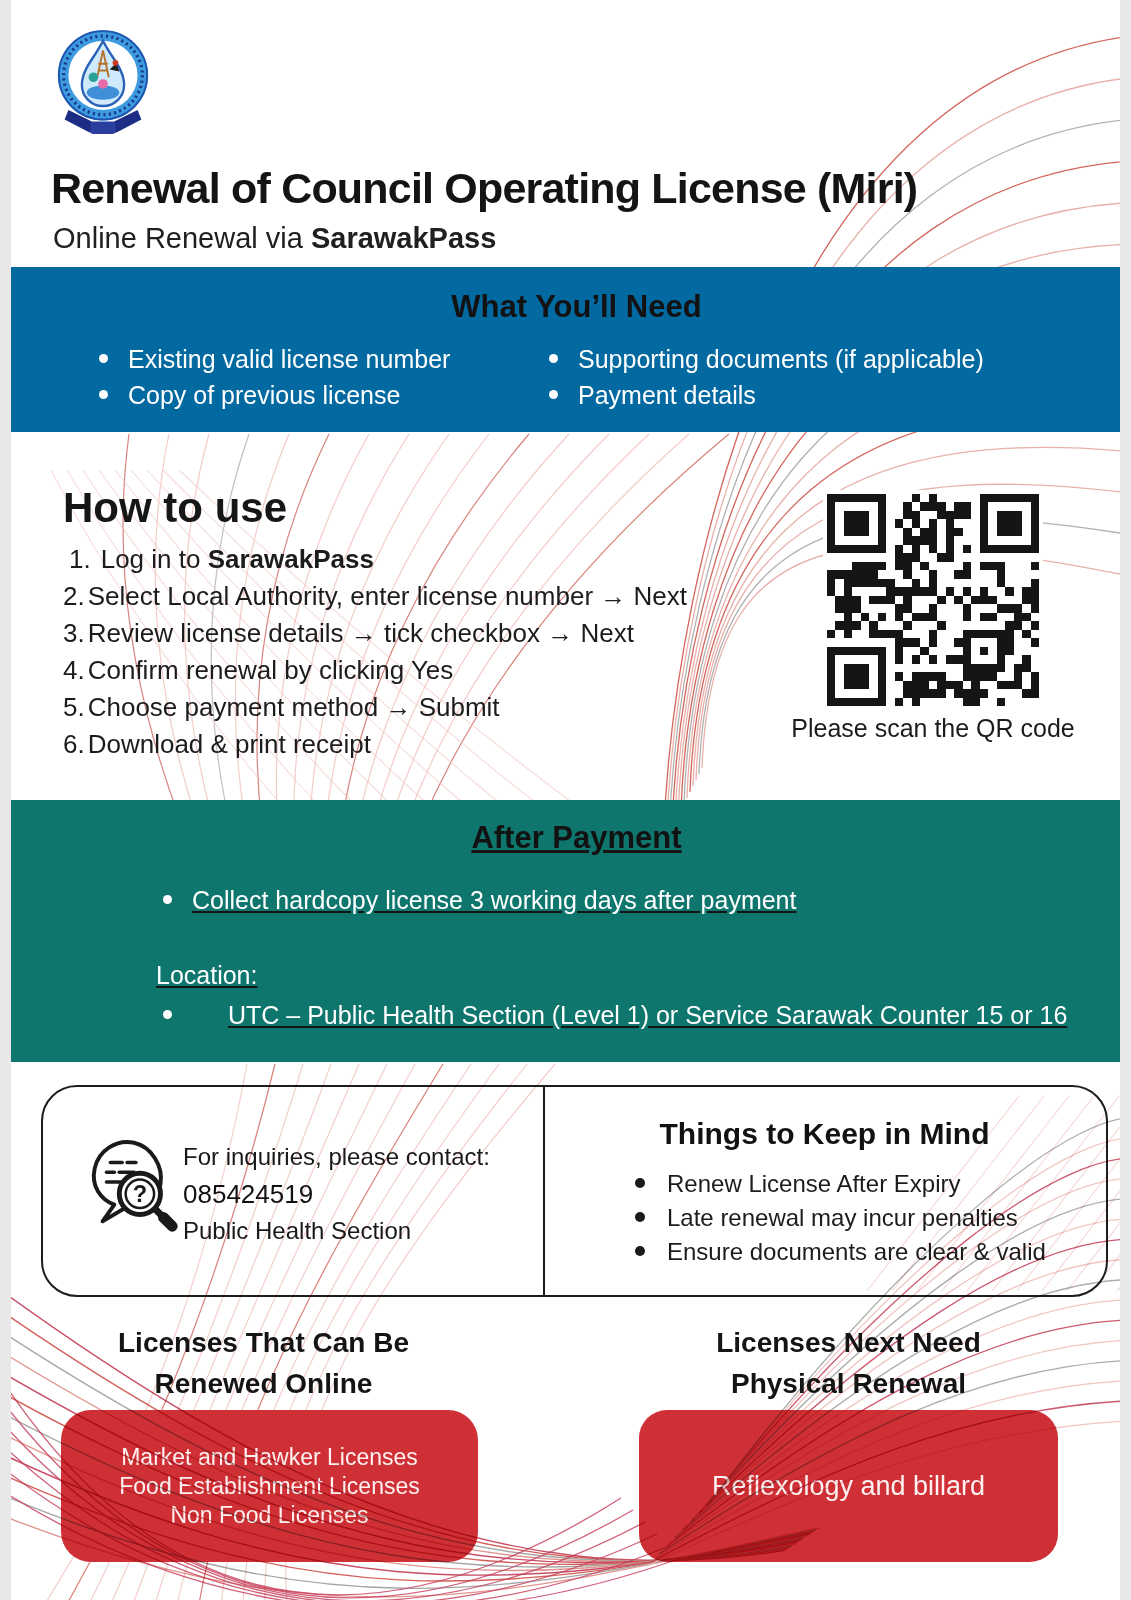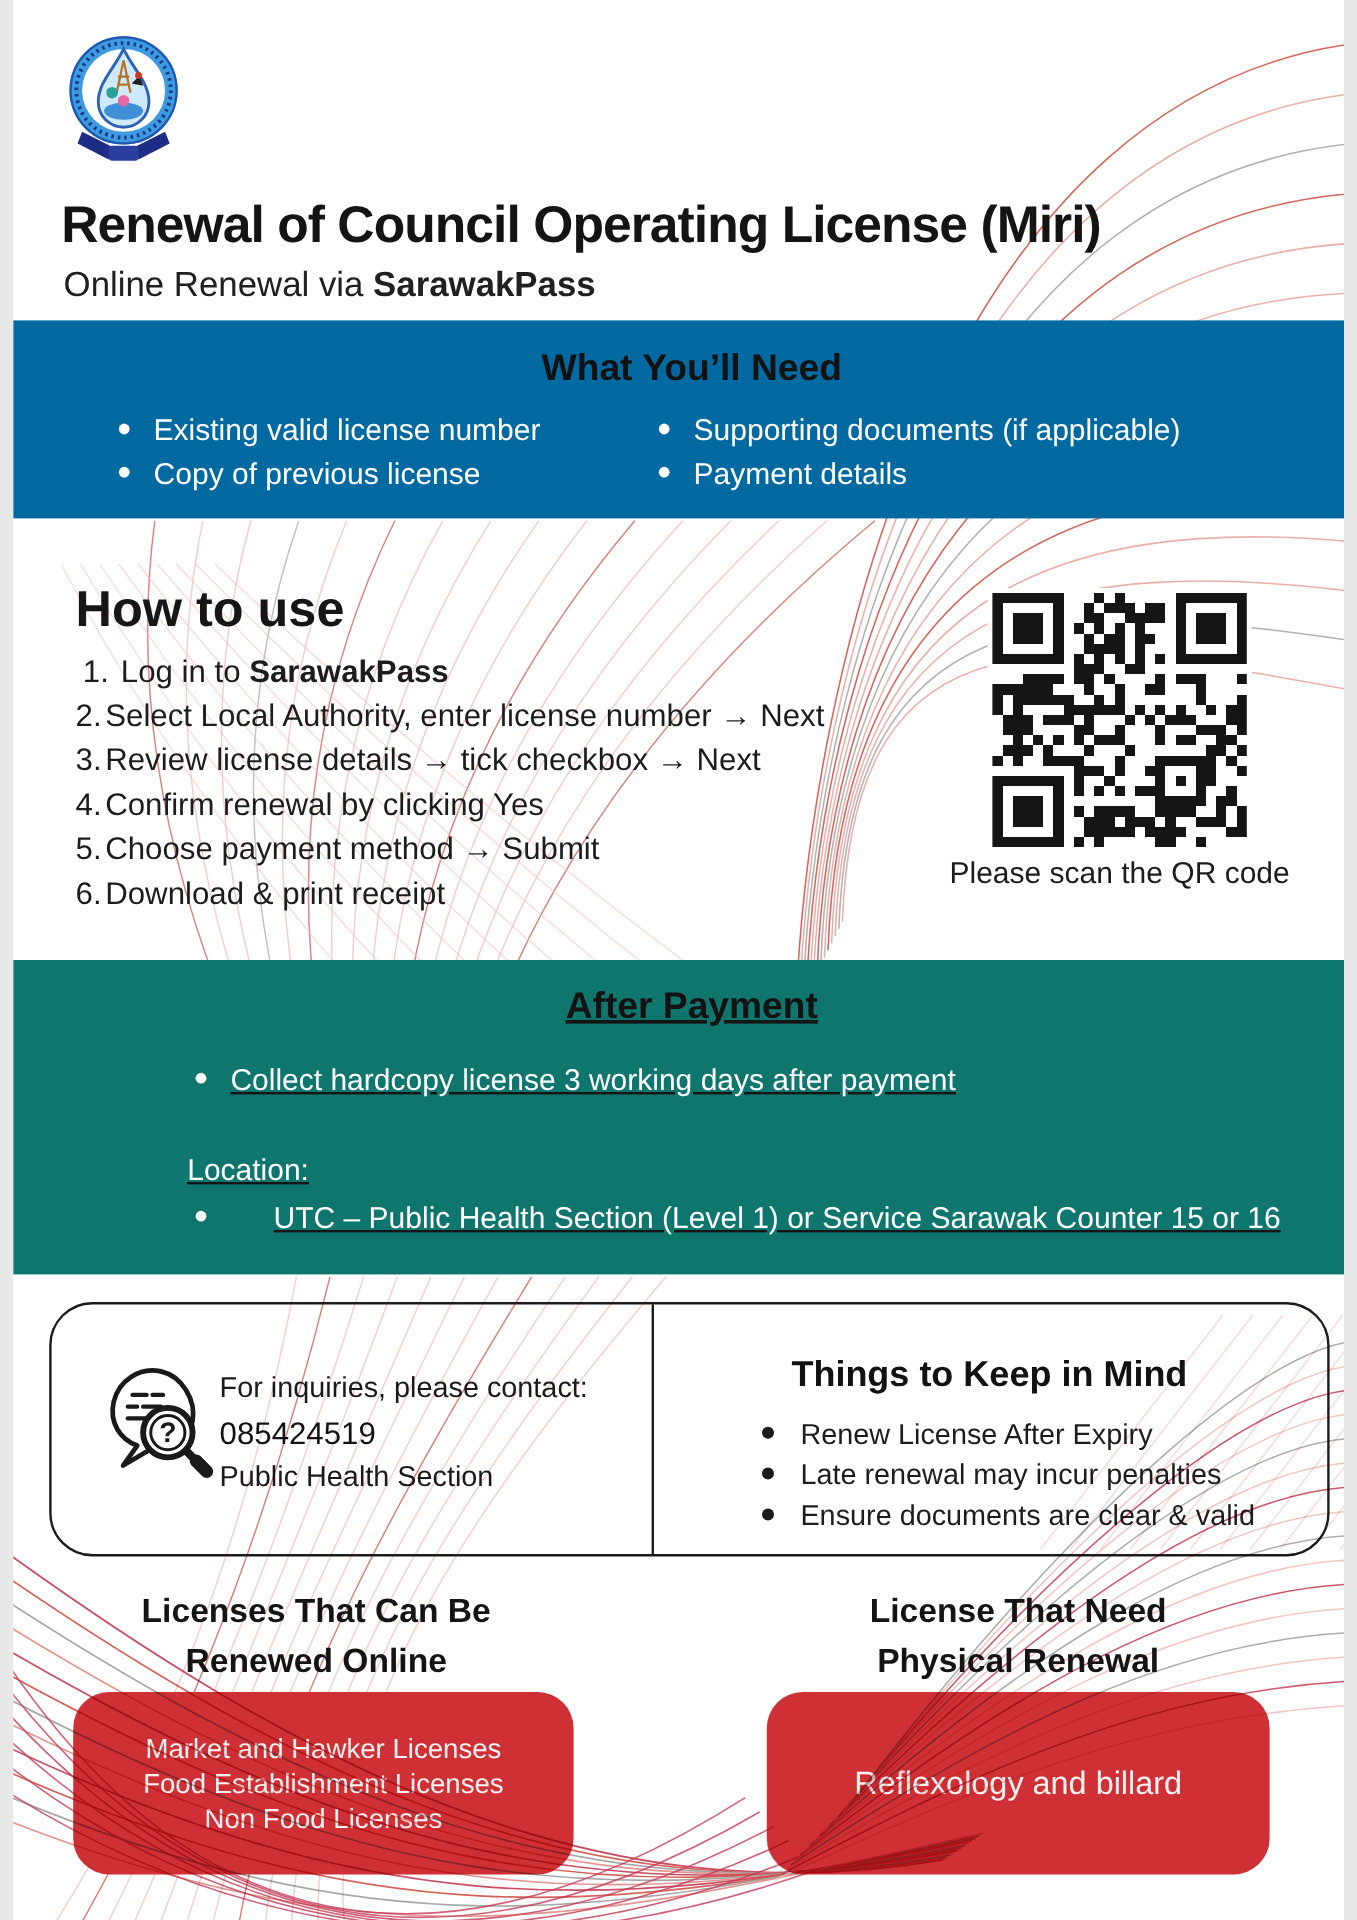--- a/index.html
+++ b/index.html
@@ -54,21 +54,21 @@
 
   
   .info-box{position:absolute;left:30px;top:1085px;width:1063px;height:208px;border:2px solid #1c1c1c;
             border-radius:36px;z-index:1;}
   .info-divider{position:absolute;left:500px;top:0;bottom:0;width:0;border-left:2px solid #1c1c1c;}
   .contact-icon{position:absolute;left:36px;top:44px;width:108px;height:108px;}
   .contact-text{position:absolute;left:140px;top:56px;}
   .contact-line1{font-size:24px;color:#191919;}
   .contact-phone{font-size:26px;font-weight:normal;margin-top:8px;color:#121212;}
   .contact-line3{font-size:24px;margin-top:7px;color:#191919;}
-  .mind{position:absolute;left:500px;top:12px;width:563px;height:100%;border-radius:11px;}
+  .mind{position:absolute;left:500px;top:0;width:563px;height:100%;border-radius:11px;}
   .mind h3{margin:30px 0 0 0;text-align:center;font-size:30px;font-weight:bold;color:#121212;}
   .mind-list{margin-top:16px;padding-left:92px;}
   .mind .b-row{color:#1c1c1c;font-size:24px;line-height:34px;}
 
   
   .bottom-head{position:absolute;font-size:28px;font-weight:bold;line-height:41px;text-align:center;
                color:#141414;z-index:4;}
   #head-online{left:60px;top:1322px;width:385px;}
   #head-physical{left:620px;top:1322px;width:435px;}
   .red-box{position:absolute;top:1410px;height:152px;border-radius:30px;background:#cf3036;z-index:2;
@@ -598,30 +598,30 @@
           </div>
       </div>
     </div>
   </div>
 
   <div class="bottom-head" id="head-online">
     <div>Licenses That Can Be</div>
     <div>Renewed Online</div>
   </div>
   <div class="bottom-head" id="head-physical">
-    <div>License That Need</div>
+    <div>Licenses Next Need</div>
     <div>Physical Renewal</div>
   </div>
 
   <div class="red-box" id="box-online" style="background: rgb(207, 48, 54);">
     <div class="line">Market and Hawker Licenses</div>
     <div class="line">Food Establishment Licenses</div>
     <div class="line">Non Food Licenses</div>
   </div>
-  <div class="red-box" id="box-physical" style="background: rgb(207, 48, 54);">
+  <div class="red-box" id="box-physical" style="background: rgb(207, 48, 54); border-radius: 28px;">
     <div class="line">Reflexology and billard</div>
   </div>
 
   <svg id="fg-svg" class="deco" width="1131" height="1600" viewBox="0 0 1131 1600">
     <g id="fg-lines">
         <path d="M -30 1276 C 235 1470, 480 1600, 775 1550" stroke="#c23b55" fill="none" stroke-width="1.4" opacity="0.9"></path>
         <path d="M -30 1297 C 242 1486, 480 1600, 778 1548" stroke="#cf4f48" fill="none" stroke-width="1.4" opacity="0.9"></path>
         <path d="M -30 1318 C 249 1502, 480 1600, 781 1546" stroke="#9d9d9d" fill="none" stroke-width="1.4" opacity="0.9"></path>
         <path d="M -30 1339 C 256 1518, 480 1600, 784 1544" stroke="#e08a83" fill="none" stroke-width="1.4" opacity="0.9"></path>
         <path d="M -30 1360 C 263 1534, 480 1600, 787 1542" stroke="#c23b55" fill="none" stroke-width="1.4" opacity="0.9"></path>

